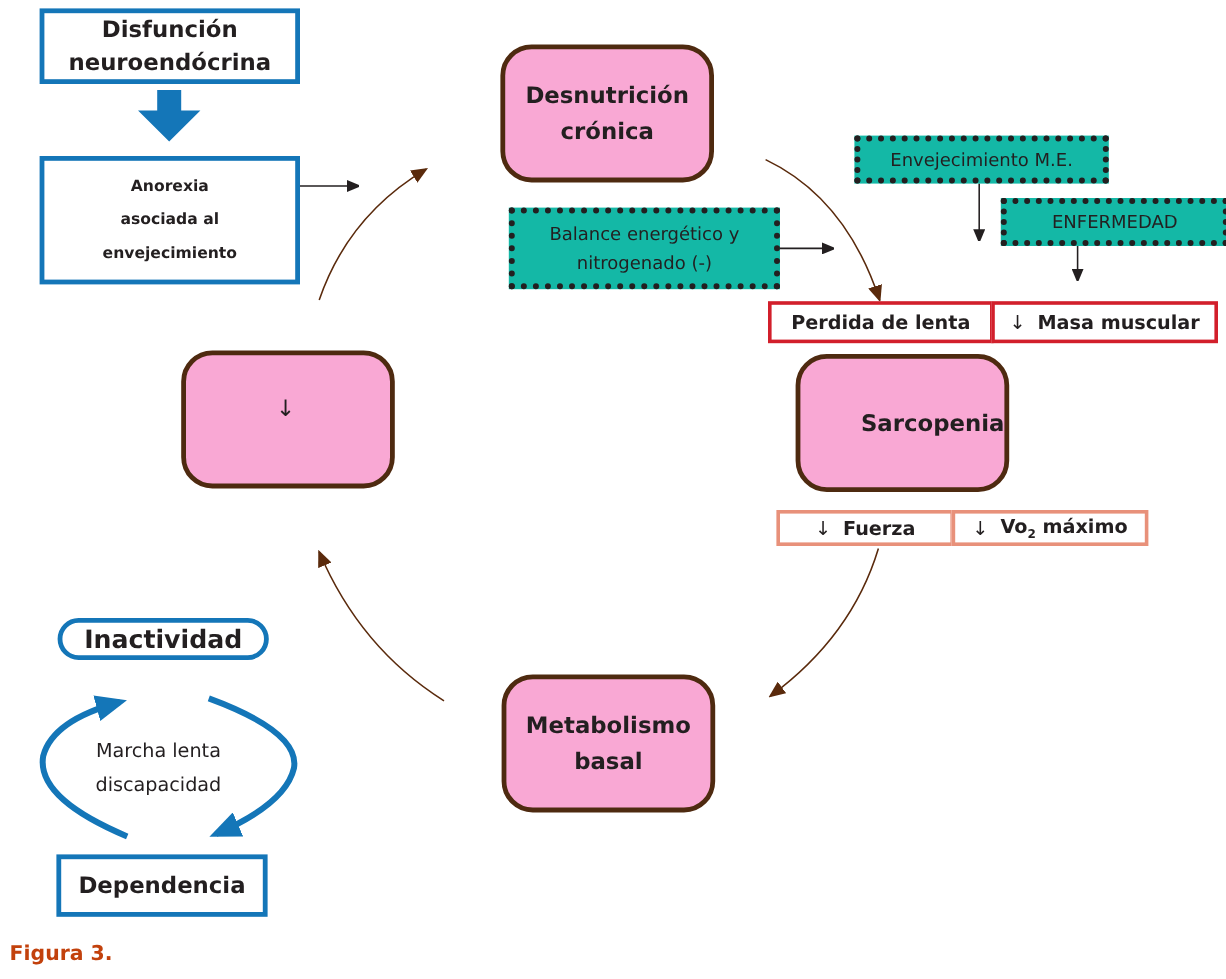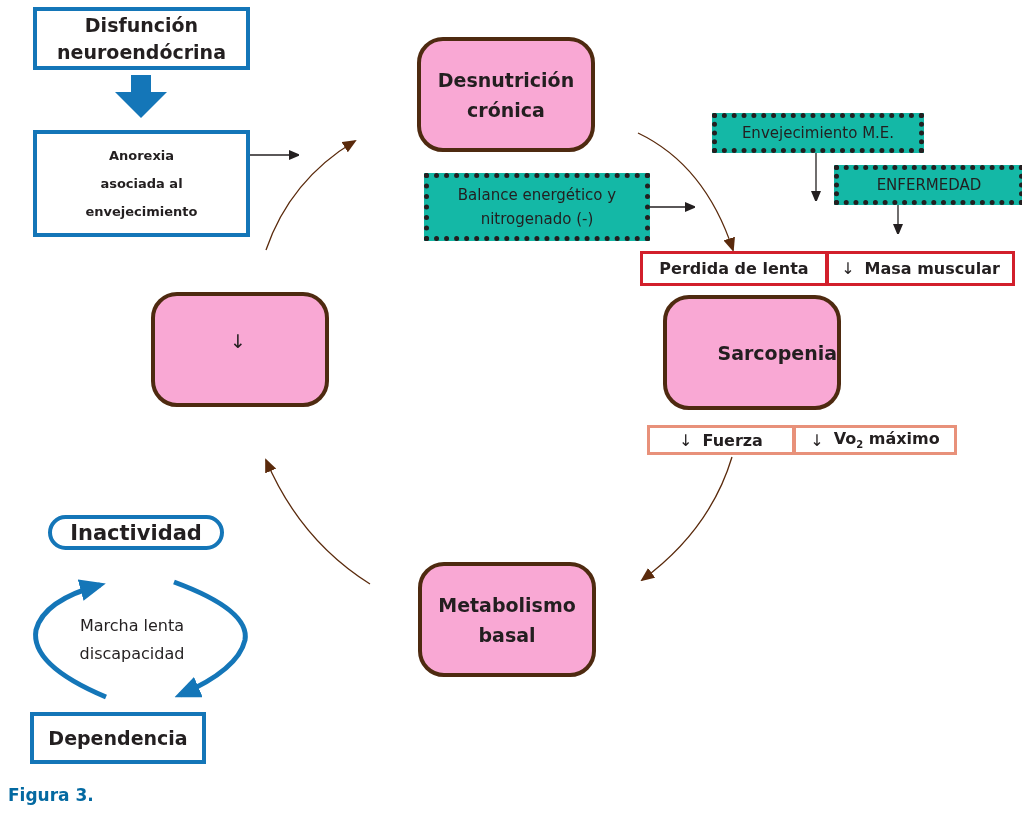--- a/index.html
+++ b/index.html
@@ -8,21 +8,21 @@
   .node { position:absolute; box-sizing:border-box; display:flex; align-items:center;
           justify-content:center; text-align:center; font-weight:bold; }
   .blue { border:4px solid #1476b8; background:#fff; }
   .brown { border:4px solid #4e2a10; border-radius:26px; background:#f9a8d4; font-size:19px; line-height:30px; }
   .dotted { border:5px dotted #231f20; background:#14b8a6; font-weight:normal; font-size:15px; }
   .red { border:3px solid #d21f2b; background:#fff; font-size:16px; }
   .salmon { border:3px solid #e8917a; background:#fff; font-size:16px; }
   .txt { white-space:pre-line; }
   .arr { font-weight:normal; margin-right:10px; }
   svg.overlay { position:absolute; left:0; top:0; pointer-events:none; }
-  .caption { position:absolute; left:8px; top:785px; color:#0369a1; font-weight:bold; font-size:17px; }
+  .caption { position:absolute; left:8px; top:785px; color:#c2410c; font-weight:bold; font-size:17px; }
   .midtext { position:absolute; left:62px; top:612px; width:140px; text-align:center;
              font-weight:normal; font-size:16px; line-height:28px; white-space:pre-line; }
 </style>
 </head>
 <body>
 
 <svg class="overlay" width="1022" height="816">
   <defs>
     <marker id="mBlack" markerWidth="10" markerHeight="10" refX="9" refY="5" orient="auto" markerUnits="userSpaceOnUse">
       <path d="M0,0 L12,5 L0,10 z" fill="#231f20"></path>
@@ -118,17 +118,17 @@
 basal</span>
 </div>
 
 <div class="node blue" style="left:48px;top:515px;width:176px;height:35px;font-size:21px;border-radius:23px;">
   <span>Inactividad</span>
 </div>
 
 <div class="midtext">Marcha lenta
 discapacidad</div>
 
-<div class="node blue" style="left:30px;top:712px;width:176px;height:52px;font-size:19px;">
+<div class="node blue" style="left:47px;top:712px;width:176px;height:52px;font-size:19px;">
   <span>Dependencia</span>
 </div>
 
 <div class="caption">Figura 3.</div>
 
 </body></html>

